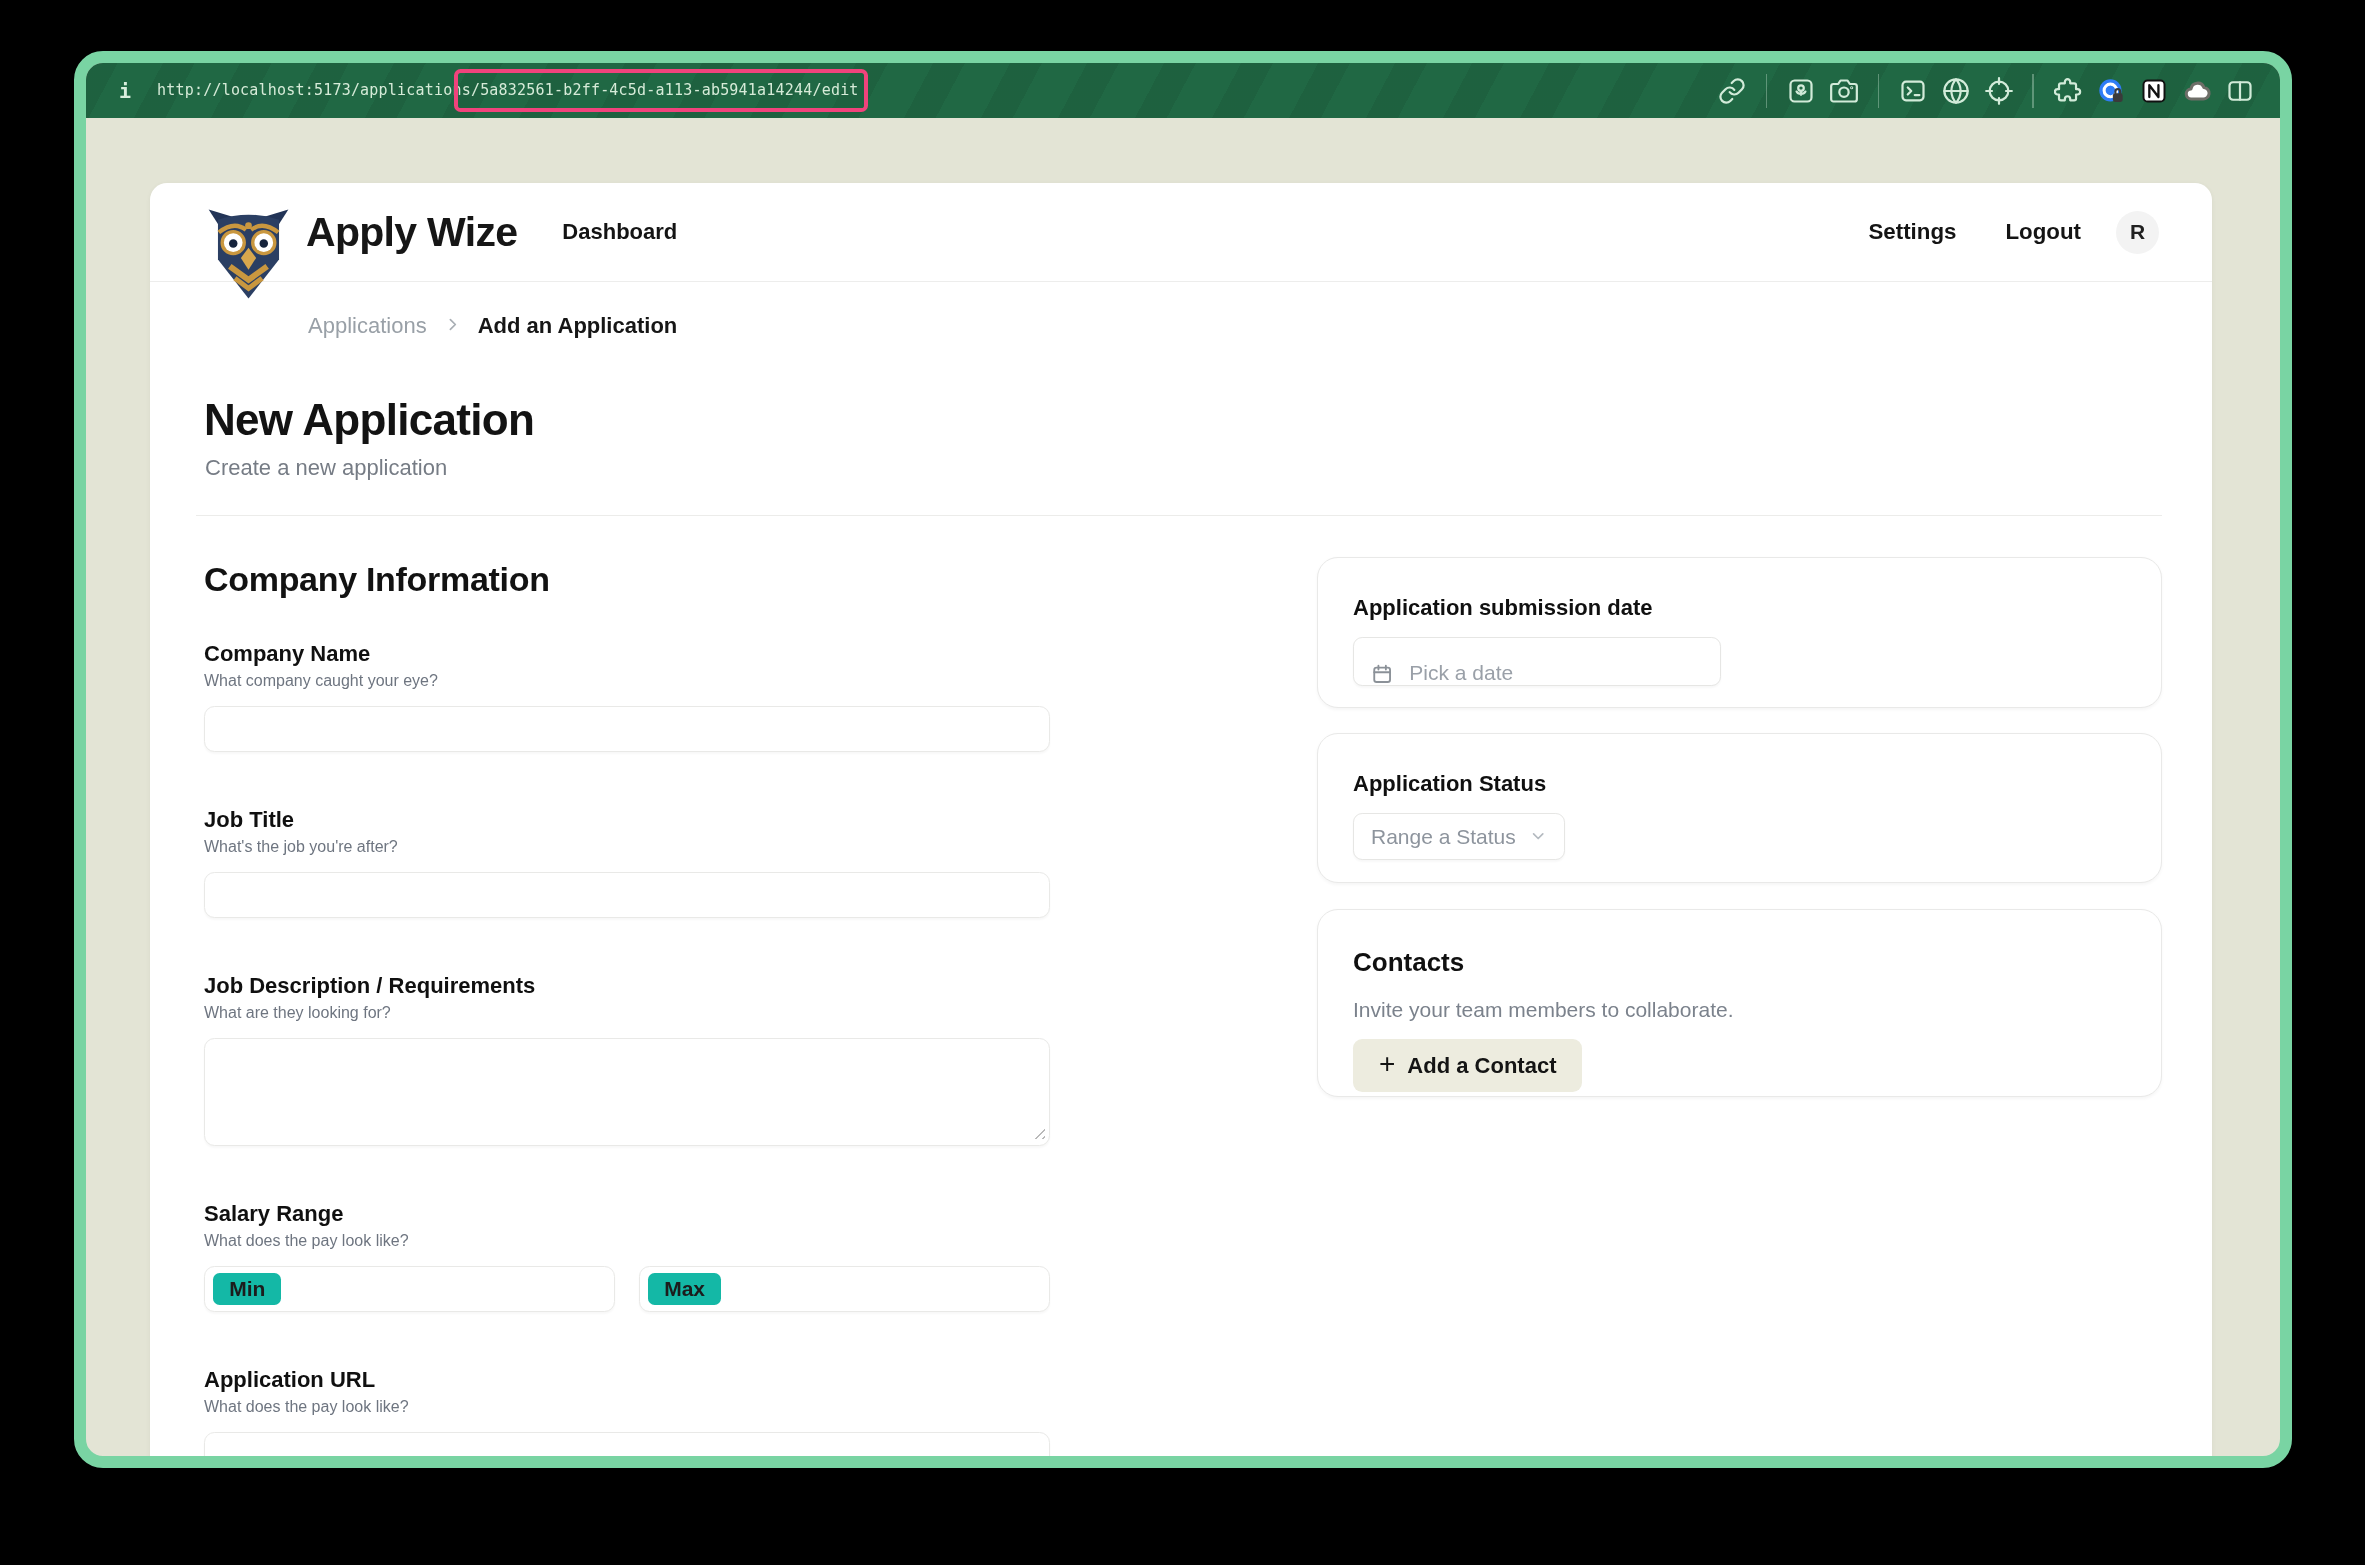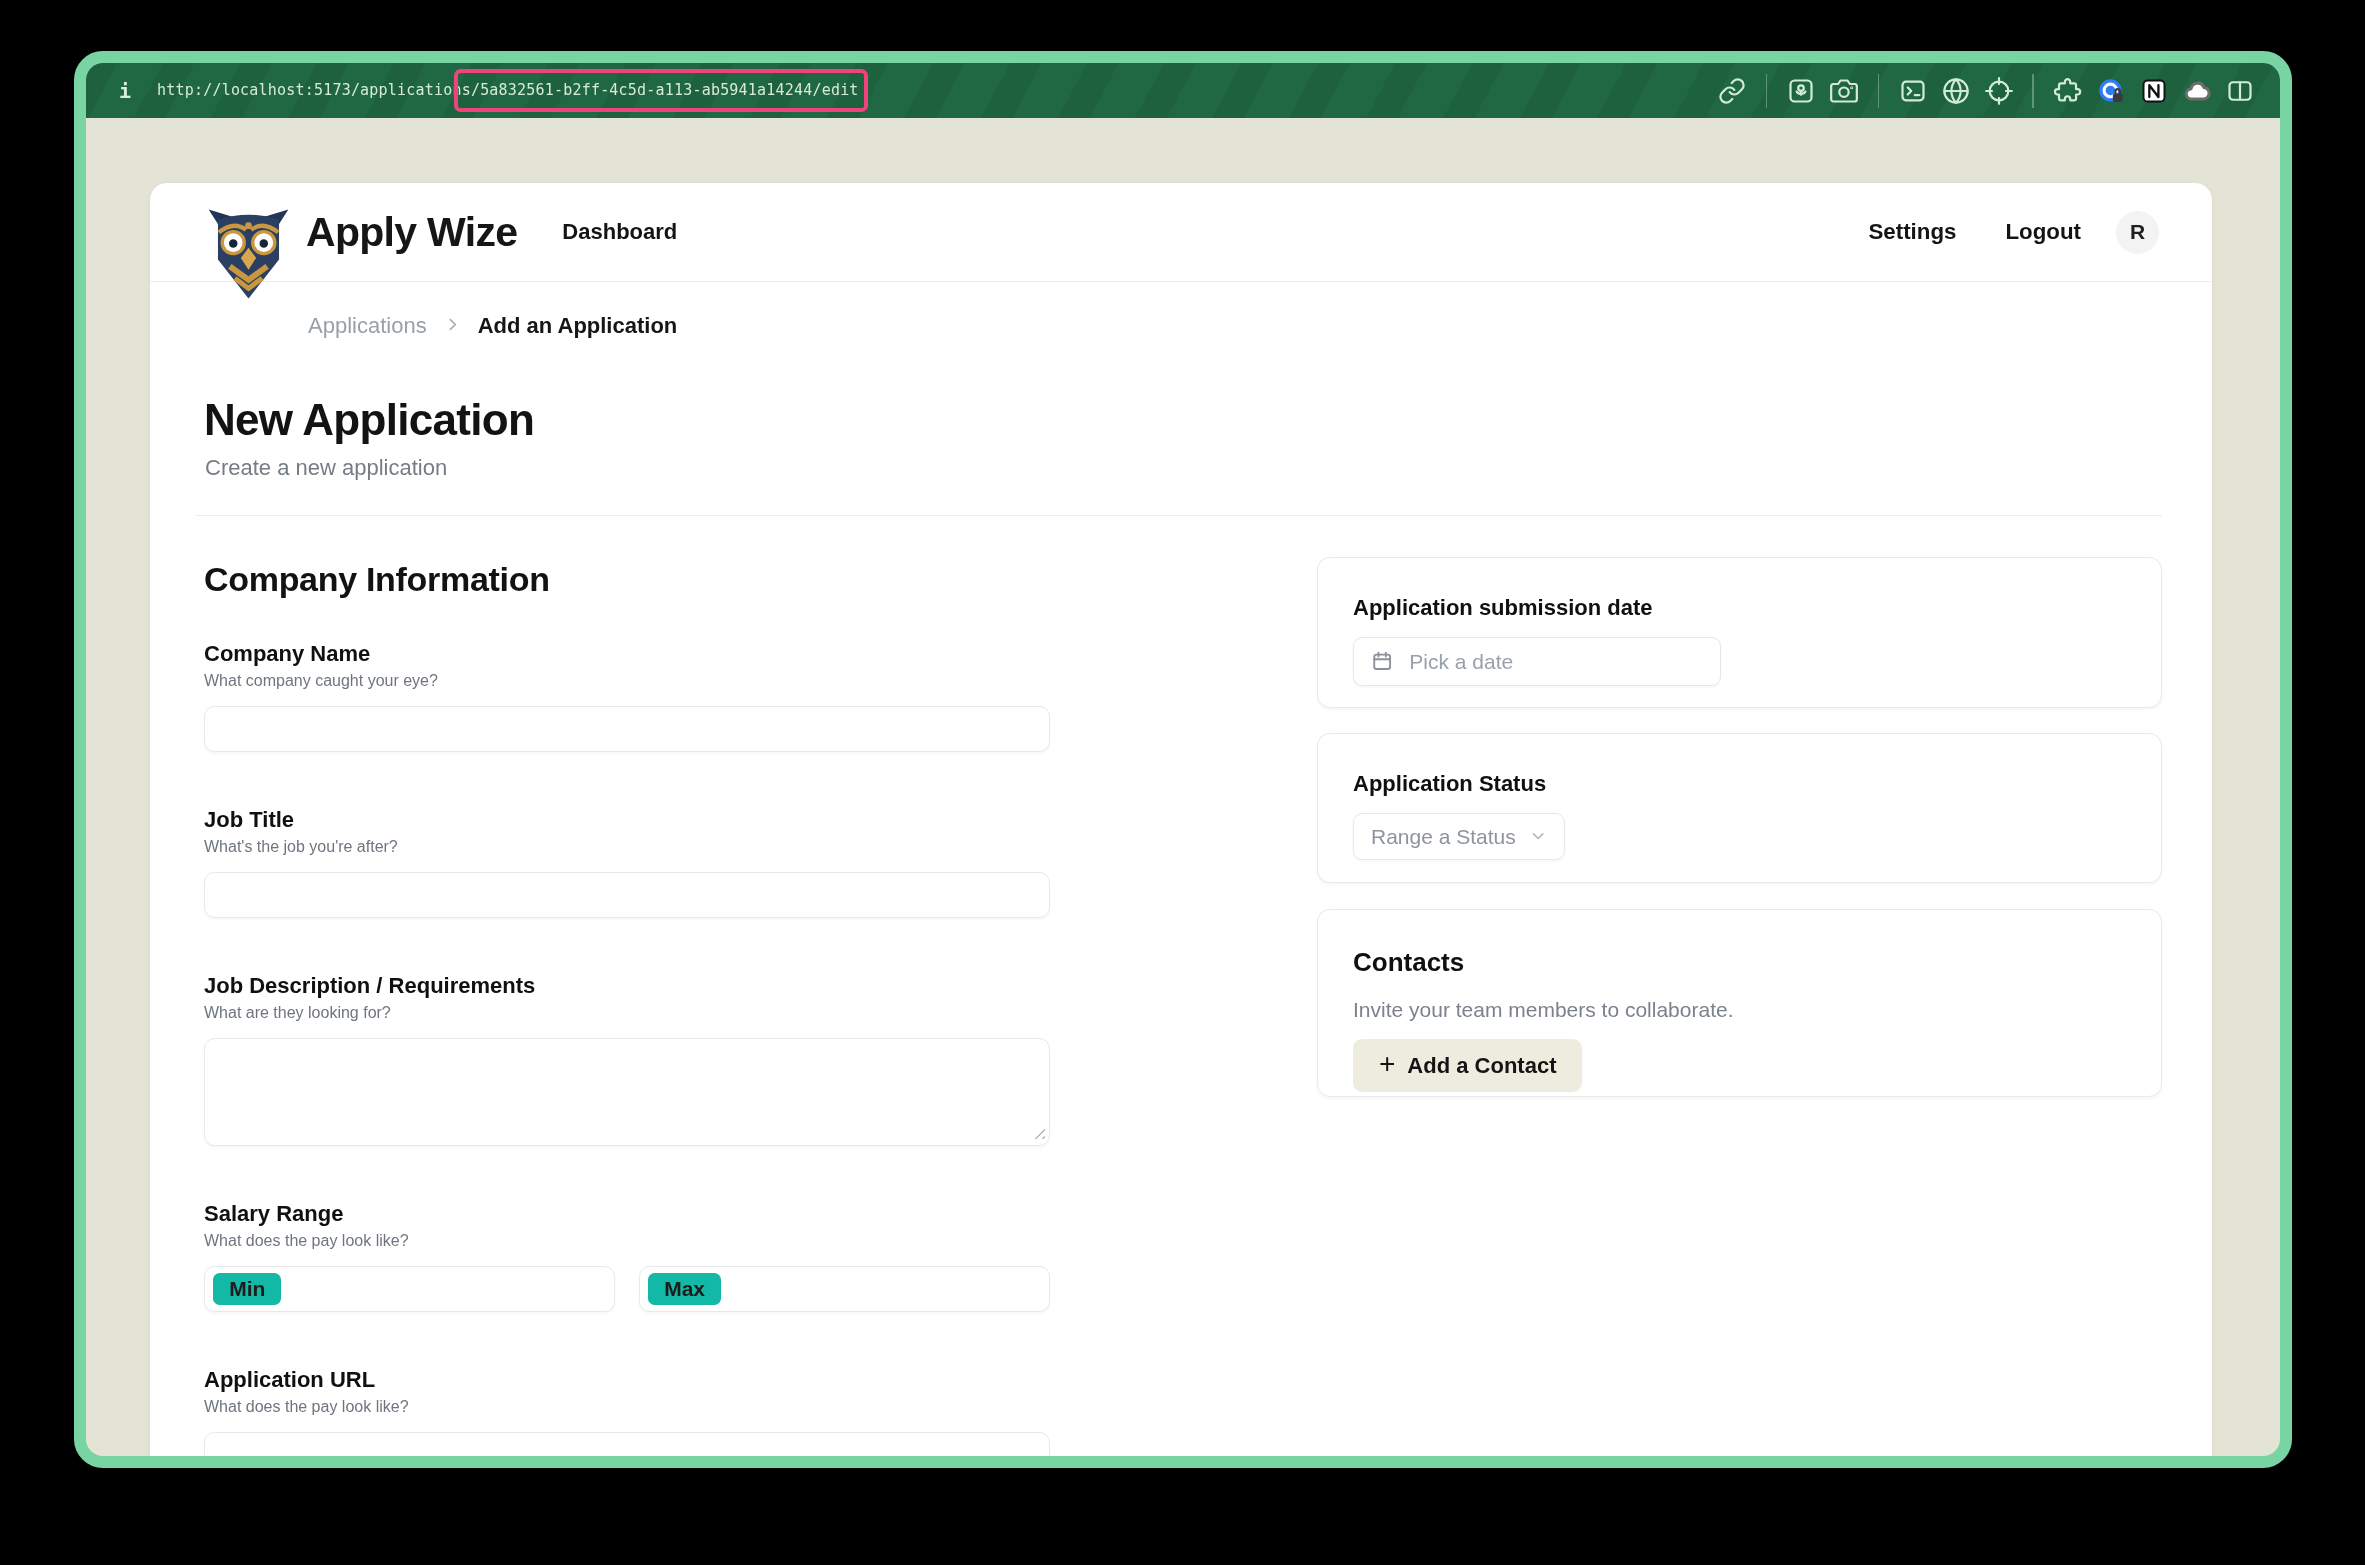--- a/index.html
+++ b/index.html
@@ -87,28 +87,28 @@
   }
 
   .salary-row { display:flex; gap:24px; margin-top:16px; }
   .salary-field { flex:1; position:relative; }
   .salary-field .control { margin-top:0; padding-left:81px; }
   .chip { position:absolute; left:9.2px; top:7.2px; height:32px; padding:0 16px; background:#14b8a6; border-radius:6.6px;
     font-size:21px; font-weight:600; line-height:32px; color:#1c1c1c; }
   .salary-field.max .control { padding-left:88px; }
 
   
-  .card { background:#fff; border:1.3px solid #e9e9e8; border-radius:13px; box-shadow:0 1.3px 3.3px rgba(0,0,0,.04); padding:37px 35px; }
+  .card { background:#fff; border:1.3px solid #e9e9e8; border-radius:21px; box-shadow:0 1.3px 3.3px rgba(0,0,0,.04); padding:37px 35px; }
   .card-date { height:151px; }
   .card-status { height:150px; margin-top:25px; }
   .card-contacts { height:188px; margin-top:26px; }
   .card-label { font-size:22px; font-weight:700; color:#101010; }
 
   .btn-date { margin-top:16px; width:368px; height:49px; border:1.3px solid #e6e6e4; border-radius:9.2px; background:#fff;
-    display:flex; align-items:center; gap:16px; padding:0 17px; cursor:pointer; box-shadow:0 1.3px 2px rgba(20,20,20,.03); }
+    display:flex; align-items:flex-end; gap:16px; padding:0 17px; cursor:pointer; box-shadow:0 1.3px 2px rgba(20,20,20,.03); }
   .btn-date svg { width:22.3px; height:22.3px; stroke:#8b9198; stroke-width:2; fill:none; stroke-linecap:round; stroke-linejoin:round; }
   .btn-date span { font-size:21px; color:#9aa0a8; }
 
   .btn-select { margin-top:16px; height:47px; min-width:195px; display:inline-flex; align-items:center; gap:13px; padding:0 17px;
     border:1.3px solid #e6e6e4; border-radius:9.2px; background:#fff; cursor:pointer; box-shadow:0 1.3px 2px rgba(20,20,20,.03); }
   .btn-select span { font-size:21px; color:#8d949d; }
   .btn-select svg { width:18.4px; height:18.4px; stroke:#b4bac0; stroke-width:2.2; fill:none; stroke-linecap:round; stroke-linejoin:round; }
 
   .contacts-title { font-size:26px; font-weight:800; color:#101010; }
   .contacts-sub { margin-top:20px; font-size:21px; color:#7b828c; }

